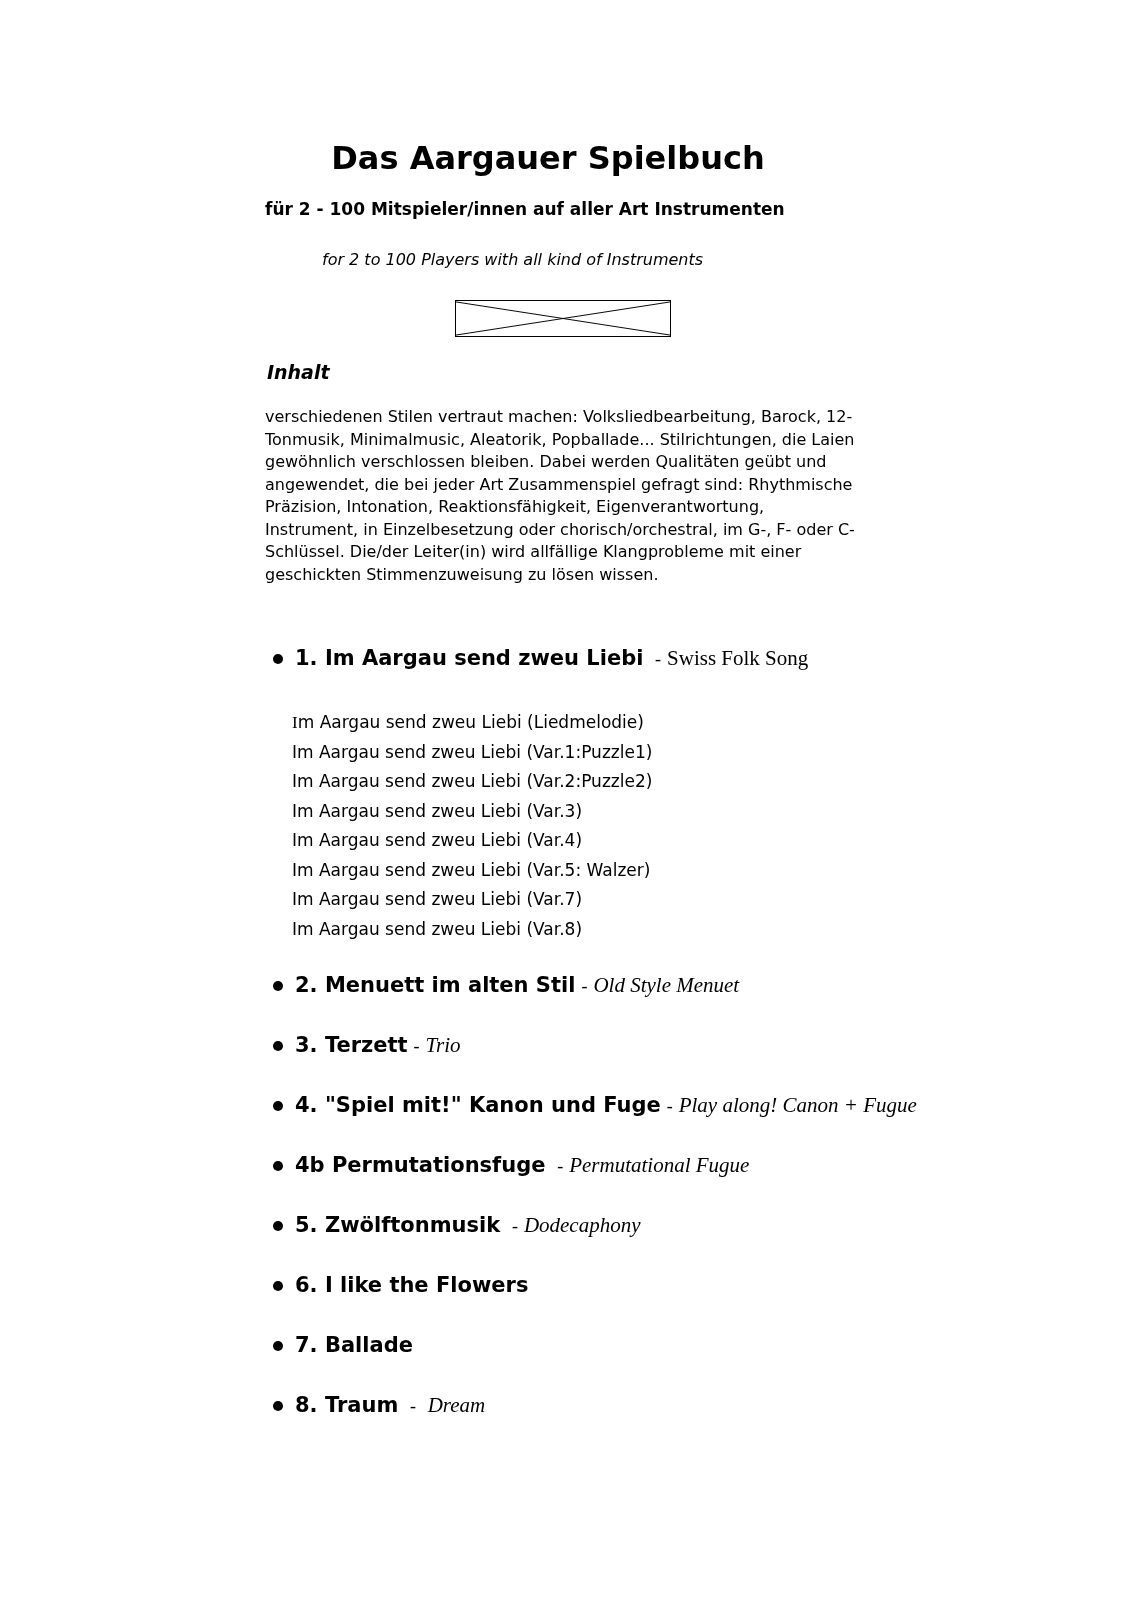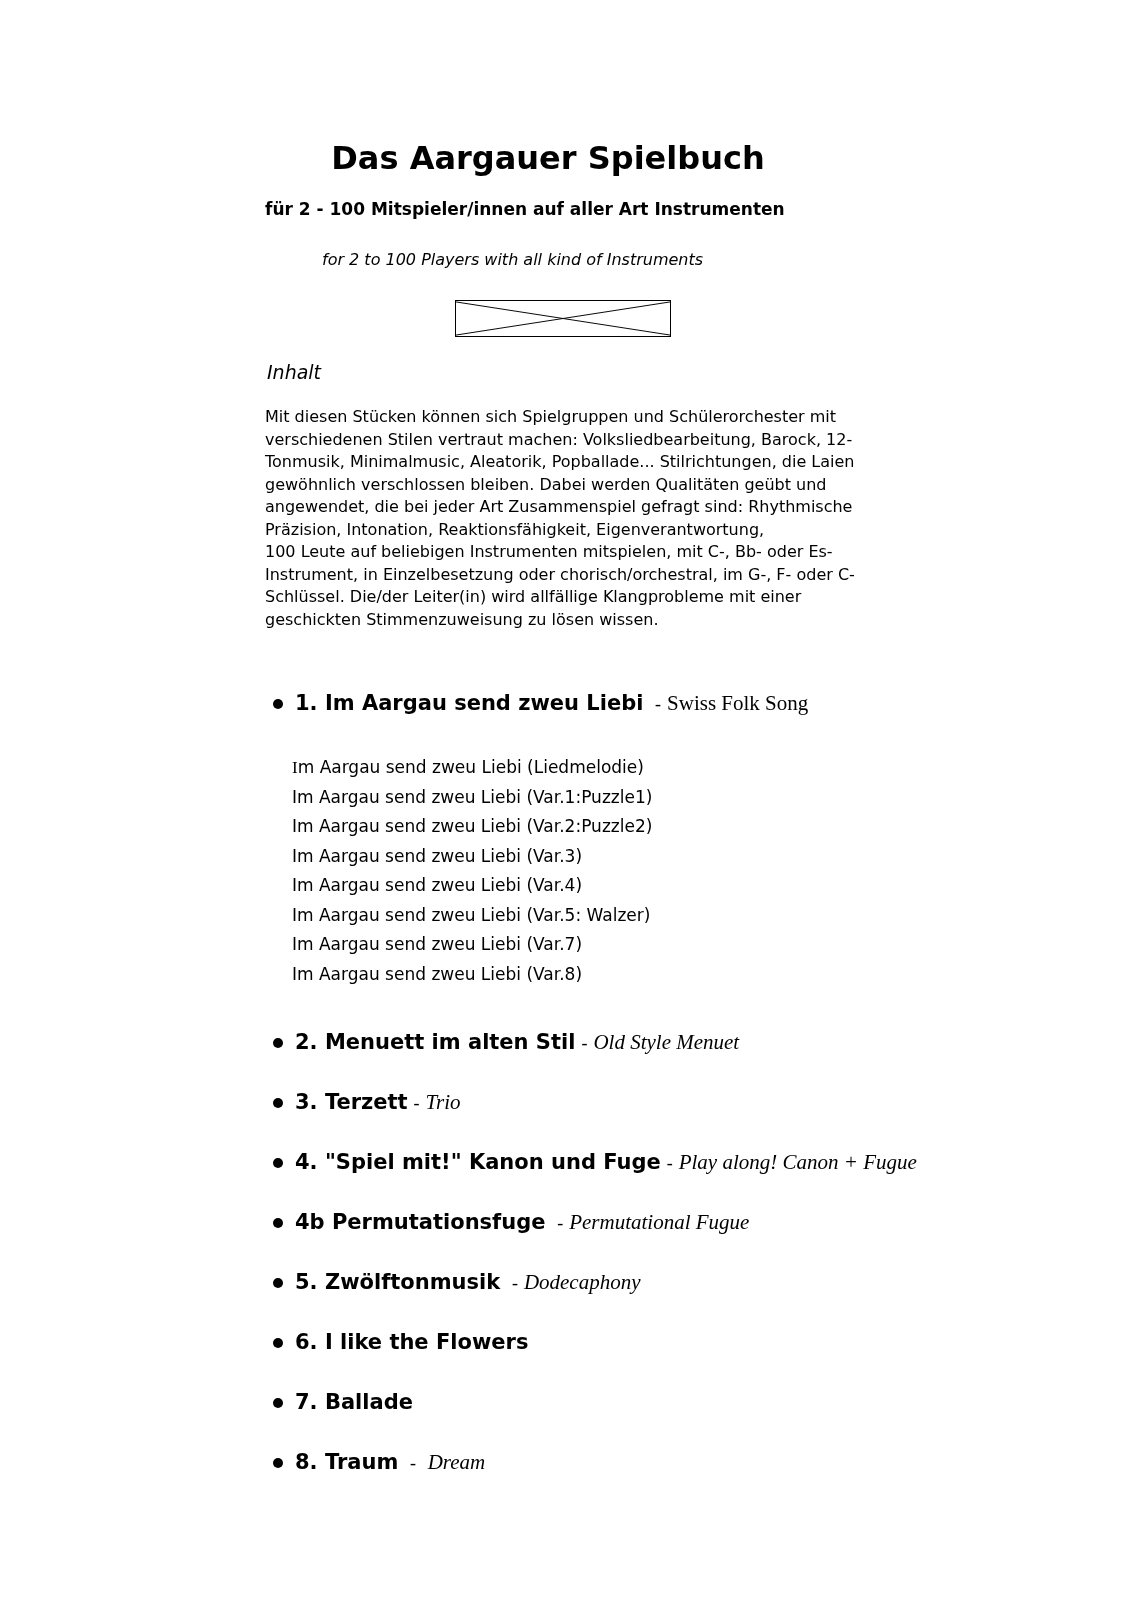--- a/index.html
+++ b/index.html
@@ -14,42 +14,42 @@
                  font-weight:bold; white-space:nowrap; }
 
   .subtitle-en { margin:27px 0 0 322px; font-size:16px; line-height:23px;
                  font-style:italic; white-space:nowrap; }
 
   .imgbox { margin:29px 0 0 455px; width:216px; height:37px;
             border:1px solid #000; background:#fff; }
   .imgbox svg { display:block; width:100%; height:100%; }
 
   .inhalt { margin:24px 0 0 267px; font-size:19px; line-height:23px;
-            font-weight:normal; font-style:italic; }
+            font-weight:bold; font-style:italic; }
 
   .intro { margin:22px 0 0 265px; font-size:16px; line-height:22.5px; }
   .intro .line { white-space:nowrap; }
 
   .toc { margin:0; }
   .item { position:relative; margin-left:265px; padding-left:30px;
           line-height:26px; white-space:nowrap; }
   .item .bullet { position:absolute; left:8px; top:9px; width:10px; height:10px;
                   border-radius:50%; background:#000; display:inline-block; }
   .item .t { font-size:21px; font-weight:bold; }
   .item .sep { font-size:18px; white-space:pre; }
   .item .trans { font-family:"Liberation Serif", "DejaVu Serif", serif;
                  font-size:21px; font-style:italic; }
   .item .trans.roman { font-style:normal; }
 
   .item-first { margin-top:59px; }
   .sub-list { margin:35px 0 0 292px; font-size:17px; line-height:29.5px; }
   .sub-list .sub-line { white-space:nowrap; }
   .sub-list .sub-line:first-child::first-letter {
       font-family:"Liberation Serif", "DejaVu Serif", serif; }
-  .item-after-sub { margin-top:40px; }
+  .item-after-sub { margin-top:28px; }
   .item-gap { margin-top:32px; }
 </style>
 </head>
 <body>
 
 <div class="page">
 
   <h1 class="doc-title">Das Aargauer Spielbuch</h1>
 
   <div class="subtitle-de">für 2 - 100 Mitspieler/innen auf aller Art Instrumenten</div>
@@ -59,27 +59,25 @@
   <div class="imgbox">
     <svg viewBox="0 0 216 37" preserveAspectRatio="none">
       <line x1="0" y1="1" x2="216" y2="36" stroke="#000" stroke-width="1"></line>
       <line x1="0" y1="36" x2="216" y2="1" stroke="#000" stroke-width="1"></line>
     </svg>
   </div>
 
   <div class="inhalt">Inhalt</div>
 
   <div class="intro">
-    <div class="line">Mit diesen Stücken können sich Spielgruppen und Schülerorchester mit</div>
     <div class="line">verschiedenen Stilen vertraut machen: Volksliedbearbeitung, Barock, 12-</div>
     <div class="line">Tonmusik, Minimalmusic, Aleatorik, Popballade... Stilrichtungen, die Laien</div>
     <div class="line">gewöhnlich verschlossen bleiben. Dabei werden Qualitäten geübt und</div>
     <div class="line">angewendet, die bei jeder Art Zusammenspiel gefragt sind: Rhythmische</div>
     <div class="line">Präzision, Intonation, Reaktionsfähigkeit, Eigenverantwortung,</div>
-    <div class="line">100 Leute auf beliebigen Instrumenten mitspielen, mit C-, Bb- oder Es-</div>
     <div class="line">Instrument, in Einzelbesetzung oder chorisch/orchestral, im G-, F- oder C-</div>
     <div class="line">Schlüssel. Die/der Leiter(in) wird allfällige Klangprobleme mit einer</div>
     <div class="line">geschickten Stimmenzuweisung zu lösen wissen.</div>
   </div>
 
   <div class="toc">
 
     <div class="item item-first">
       <span class="bullet"></span>
       <span class="t">1. Im Aargau send zweu Liebi</span><span class="sep">  - </span><span class="trans roman">Swiss Folk Song</span>

